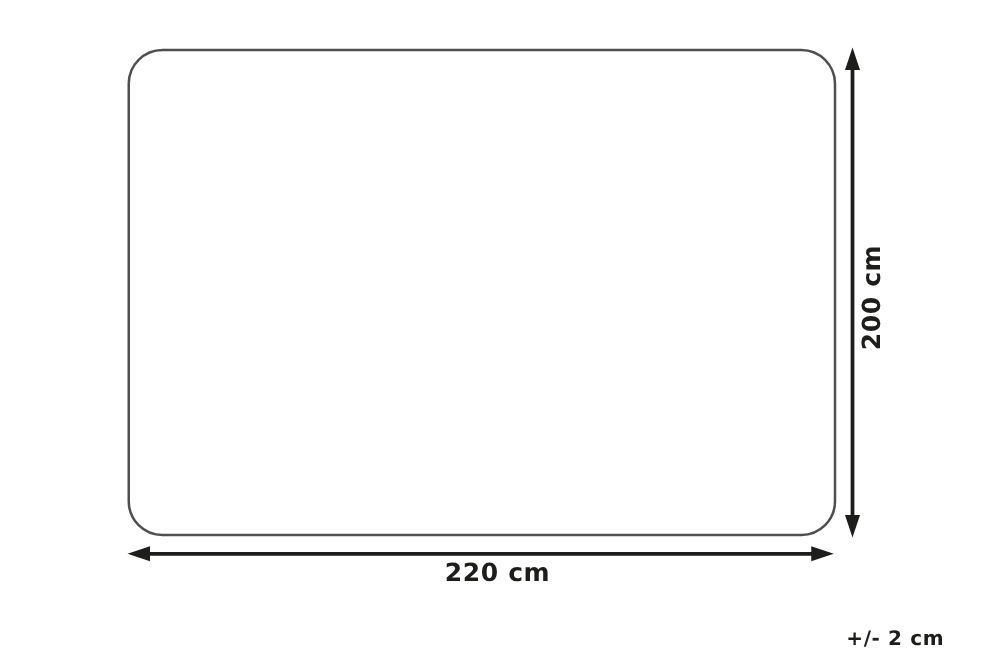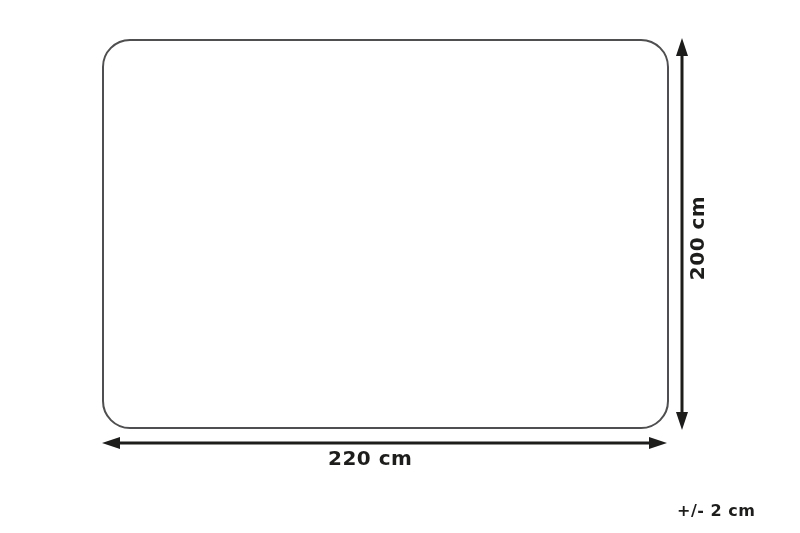--- a/index.html
+++ b/index.html
@@ -28,20 +28,21 @@
     font-weight: bold;
     font-size: 20px;
     line-height: 1;
     white-space: nowrap;
     letter-spacing: 0.5px;
   }
   .width-label {
     left: 328px;
     top: 448px;
     width: 140px;
+    text-align: center;
   }
   .height-label {
     left: 697px;
     top: 238px;
     transform: translate(-50%, -50%) rotate(-90deg);
   }
   .tolerance-label {
     left: 677px;
     top: 503px;
     font-size: 16px;

